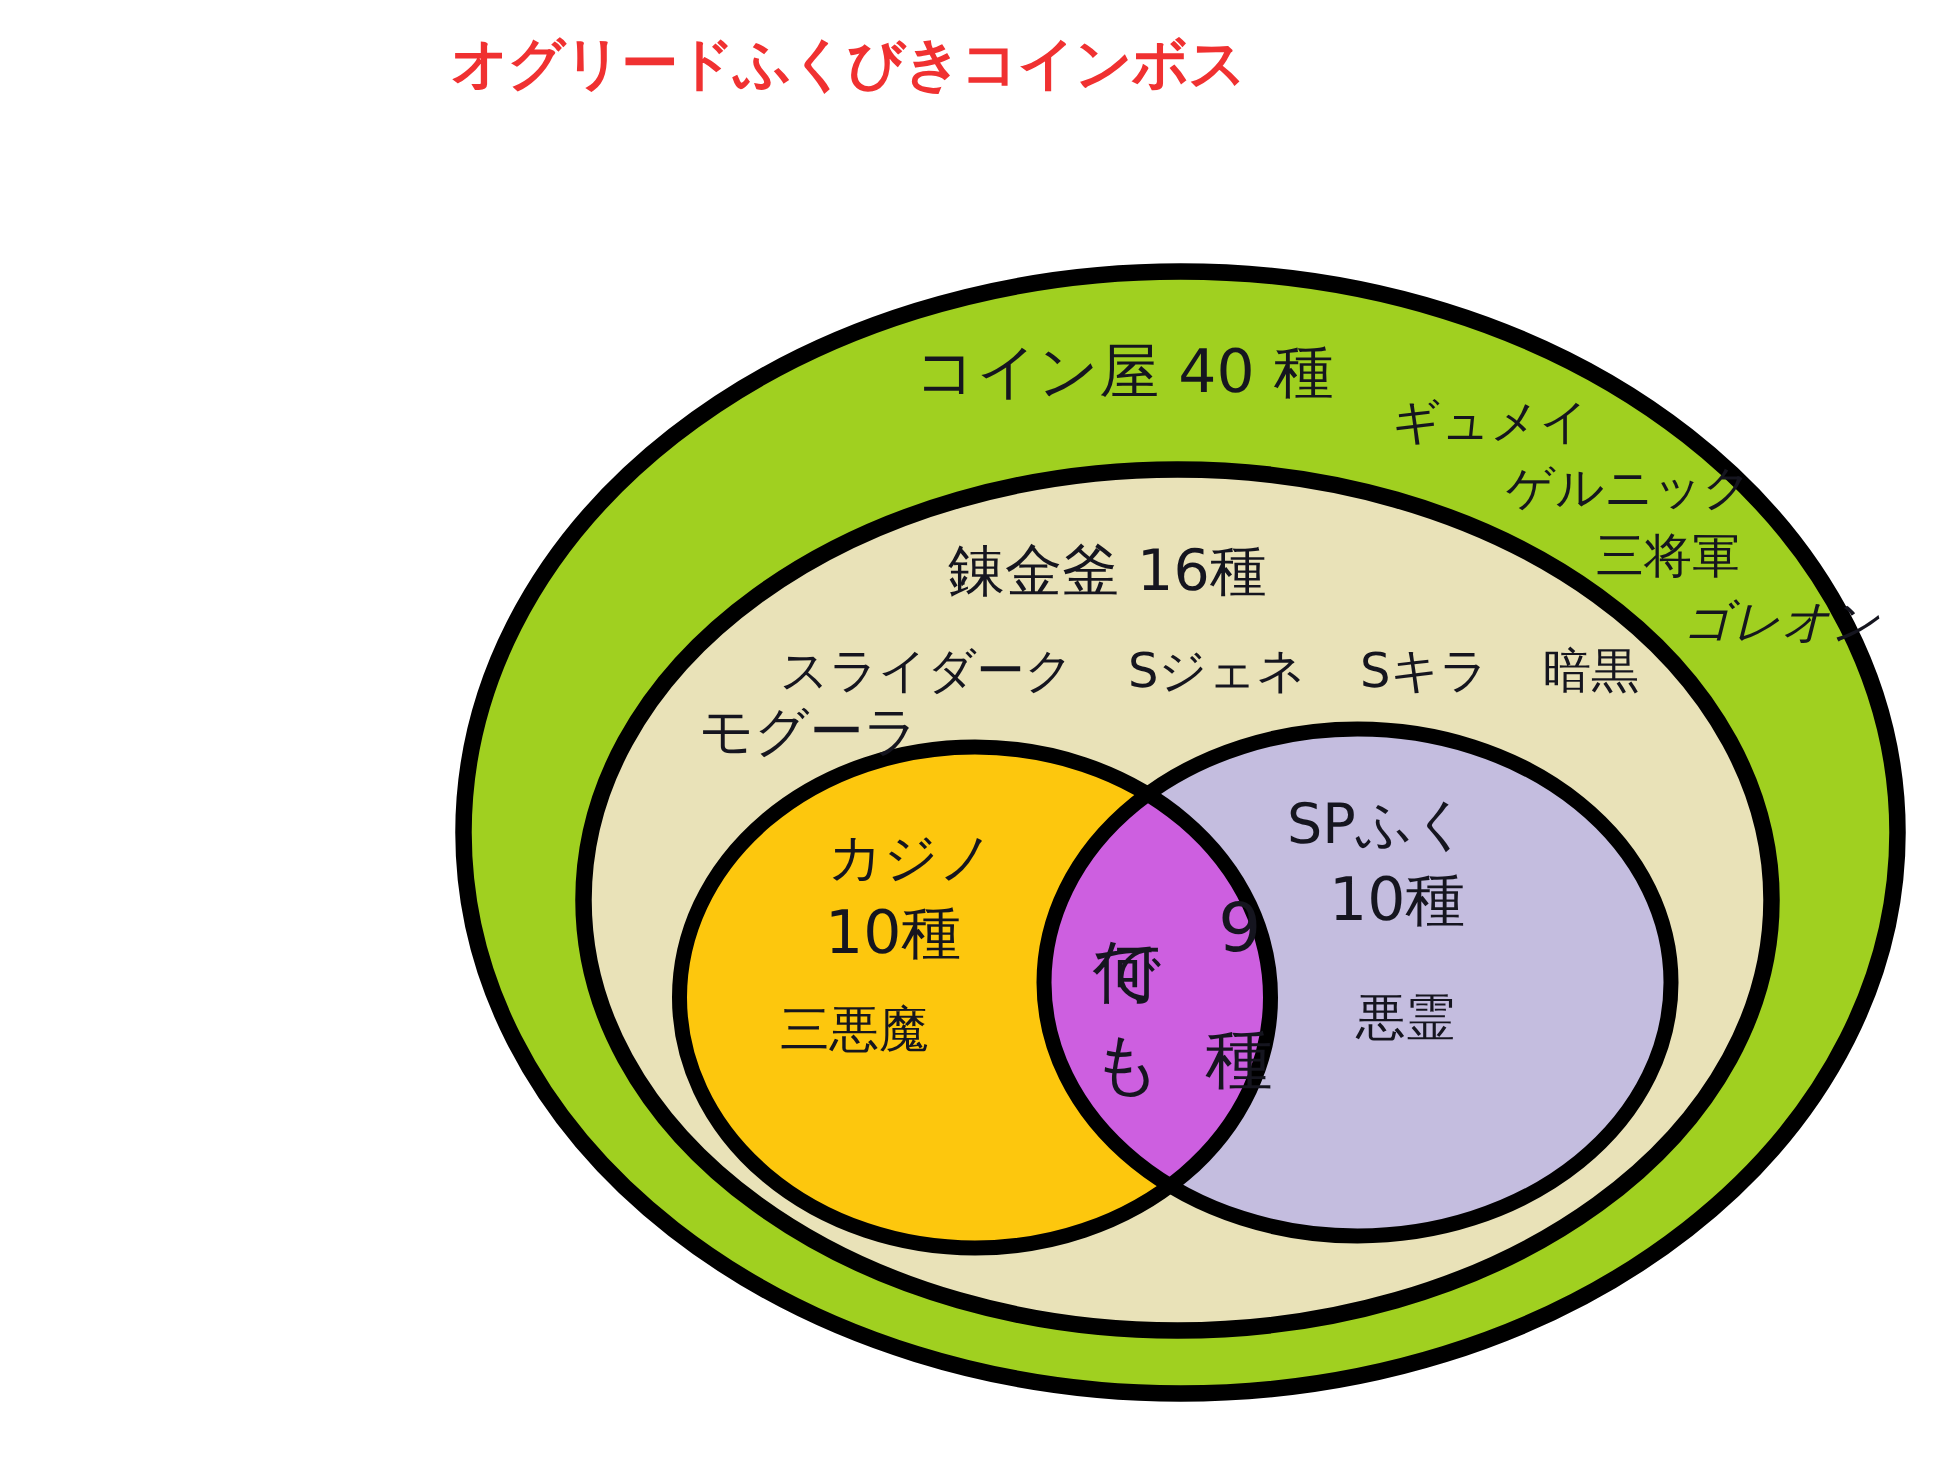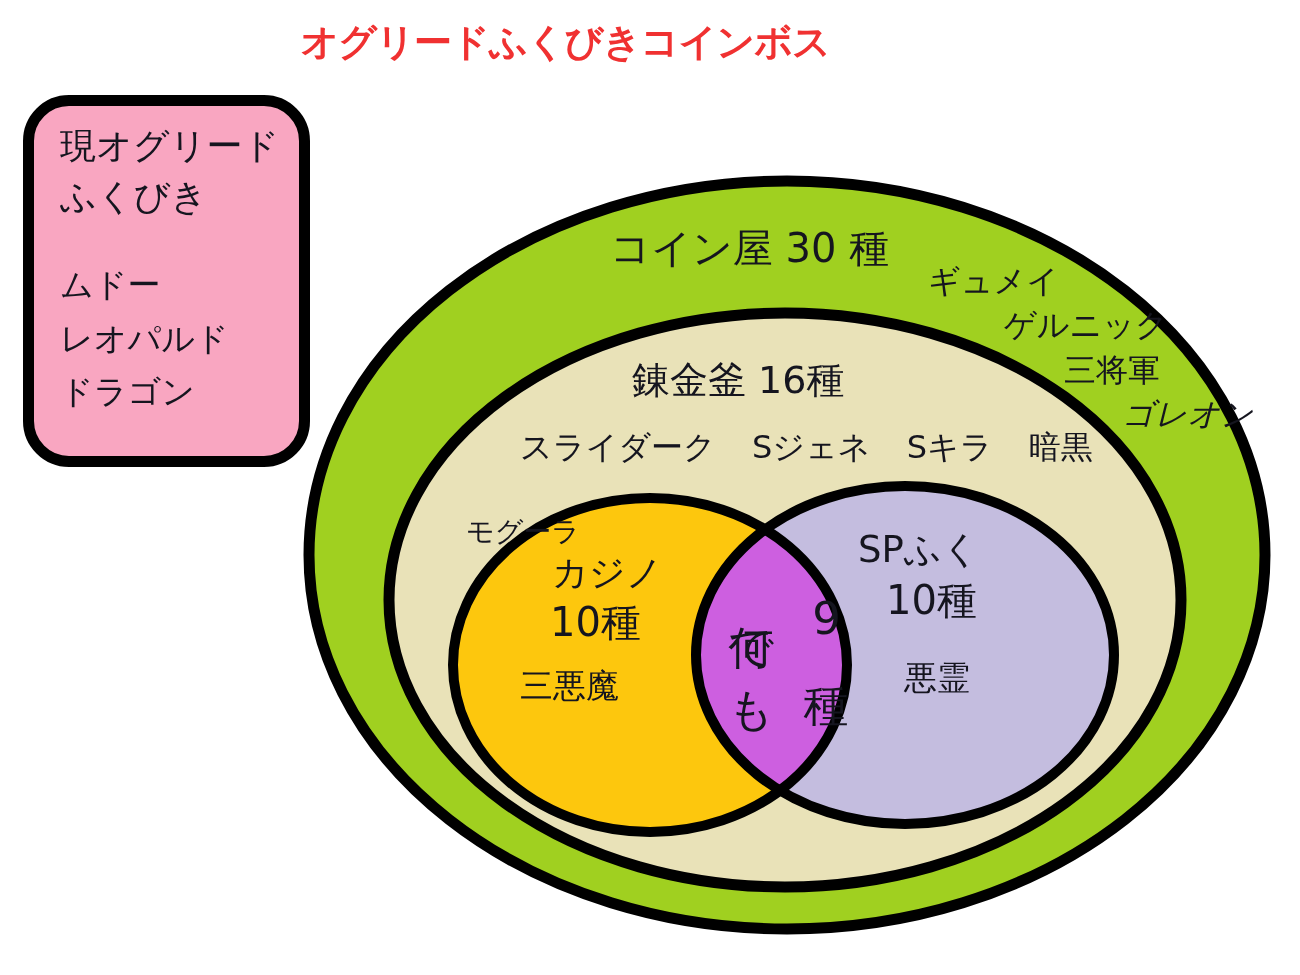--- a/index.html
+++ b/index.html
@@ -42,21 +42,21 @@
   .note-item { font-size: 33px; line-height: 1.62; color: #15151f; }
   .coin-label     { left: 610px;  top: 226px; font-size: 40px; }
   .coin-member-0  { left: 928px;  top: 264px; font-size: 32px; }
   .coin-member-1  { left: 1004px; top: 308px; font-size: 32px; }
   .coin-member-2  { left: 1064px; top: 353px; font-size: 32px; }
   .coin-member-3  { left: 1122px; top: 397px; font-size: 32px; font-style: italic; }
   .alchemy-label  { left: 632px;  top: 360px; font-size: 38px; }
   .alchemy-row    { left: 520px;  top: 430px; font-size: 32px; }
   .alchemy-row span { margin-right: 26px; }
   .alchemy-row span:last-child { margin-right: 0; }
-  .alchemy-second { left: 466px;  top: 469px; font-size: 28px; margin-top: 48px; }
+  .alchemy-second { left: 466px;  top: 469px; font-size: 36px; }
   .casino-name    { left: 552px;  top: 553px; font-size: 36px; }
   .casino-count   { left: 550px;  top: 600px; font-size: 40px; }
   .casino-member  { left: 520px;  top: 668px; font-size: 33px; text-align: center; }
   .sp-name        { left: 858px;  top: 530px; font-size: 37px; }
   .sp-count       { left: 886px;  top: 578px; font-size: 40px; }
   .sp-member      { left: 904px;  top: 660px; font-size: 33px; }
   .vertical {
     writing-mode: vertical-rl;
     text-orientation: upright;
     letter-spacing: 7px;
@@ -87,33 +87,22 @@
 
     <ellipse cx="905" cy="655" rx="209" ry="169" clip-path="url(#clip-casino)" fill="#cd5fe0"></ellipse>
 
     <ellipse cx="650" cy="665" rx="197" ry="167" fill="none" stroke="#000000" stroke-width="10"></ellipse>
 
     <ellipse cx="905" cy="655" rx="209" ry="169" fill="none" stroke="#000000" stroke-width="10"></ellipse>
   </svg>
 
   <div class="label title">オグリードふくびきコインボス</div>
 
-  <div class="note-box">
-    <div class="note-title">
-      <div>現オグリード</div>
-      <div>ふくびき</div>
-    </div>
-    <div class="note-list">
-      <div class="note-item">ムドー</div>
-      <div class="note-item">レオパルド</div>
-      <div class="note-item">ドラゴン</div>
-    </div>
-  </div>
 
-  <div class="label coin-label">コイン屋 30 種</div>
+  <div class="label coin-label">コイン屋 40 種</div>
   <div class="label coin-member-0">ギュメイ</div>
   <div class="label coin-member-1">ゲルニック</div>
   <div class="label coin-member-2">三将軍</div>
   <div class="label coin-member-3">ゴレオン</div>
 
   <div class="label alchemy-label">錬金釜  16種</div>
   <div class="label alchemy-row">
     <span>スライダーク</span>
     <span>Sジェネ</span>
     <span>Sキラ</span>

